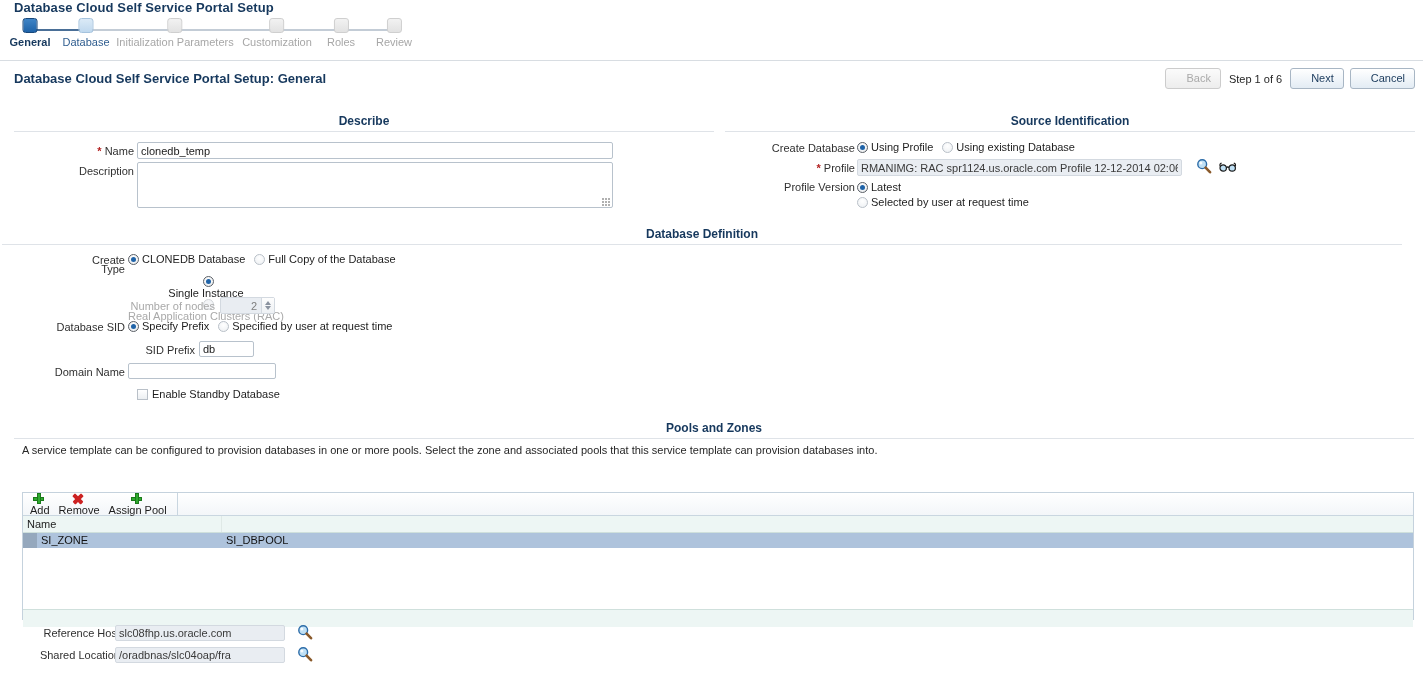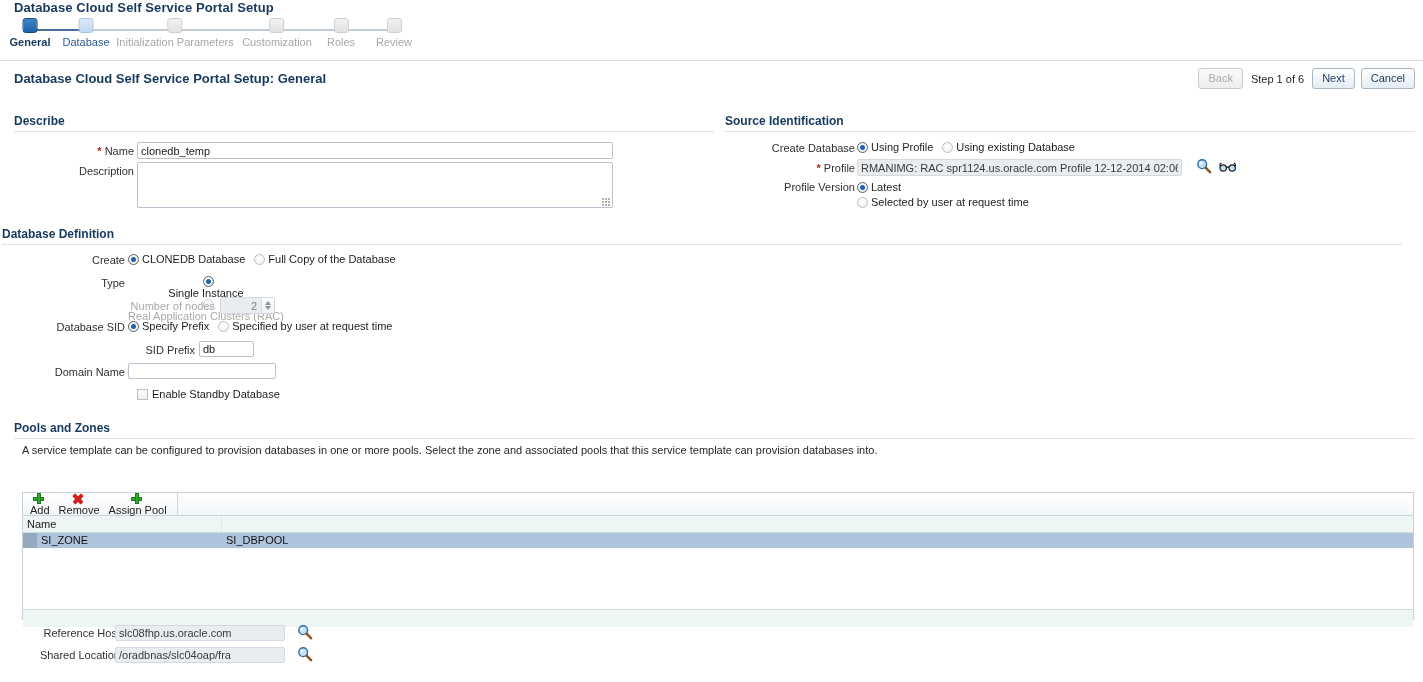--- a/index.html
+++ b/index.html
@@ -84,39 +84,40 @@
     color: #16385d;
   }
   .btn-bar {
     position: absolute;
     right: 8px; top: 68px;
     display: flex; align-items: center; gap: 6px;
   }
   .btn {
     font-family: "Liberation Sans", sans-serif;
     font-size: 11px;
-    padding: 2px 9px 3px 9px;
+    padding: 2px 9px 3px 20px;
     border-radius: 3px;
     border: 1px solid #a8b6c4;
     background: linear-gradient(#ffffff, #e3ecf4);
     color: #1a3a5c;
     cursor: pointer;
     line-height: 14px;
   }
   .btn.disabled {
     color: #aaaaaa;
     border: 1px solid #cccccc;
     background: linear-gradient(#fbfbfb, #ededed);
     cursor: default;
   }
   .step-text { font-size: 11px; color: #262626; padding: 0 2px; }
 
   
   .sec {
     position: absolute;
+    text-align: center;
   }
   .sec-head {
     font-size: 12px; font-weight: bold; color: #16385d;
     margin-bottom: 3px;
   }
   .sec-rule {
     height: 1px; background: #dfe3e8;
   }
   .lbl {
     position: absolute;
@@ -456,21 +457,21 @@
 </div>
 
 <div class="lbl" style="left:20px; top:254px; width:105px;">Create</div>
 <div class="radio-row" style="left:128px; top:253px;">
   <span class="rad on"></span>
   <span class="rlabel">CLONEDB Database</span>
   <span class="rad off"></span>
   <span class="rlabel">Full Copy of the Database</span>
 </div>
 
-<div class="lbl" style="left:20px; top:277px; width:105px;">Type</div>
+<div class="lbl" style="left:20px; top:263px; width:105px;">Type</div>
 <div class="radio-row" style="left:128px; top:276px;flex-direction:column;">
   <span class="rad on"></span>
   <span class="rlabel">Single Instance</span>
   <span class="rad off dis"></span>
   <span class="rlabel dis">Real Application Clusters (RAC)</span>
 </div>
 
 <div class="lbl disabled" style="left:20px; top:300px; width:195px;">Number of nodes</div>
 <div class="spin-wrap" style="left:220px; top:297px; width:55px;">
   <span class="spin-val">2</span>

